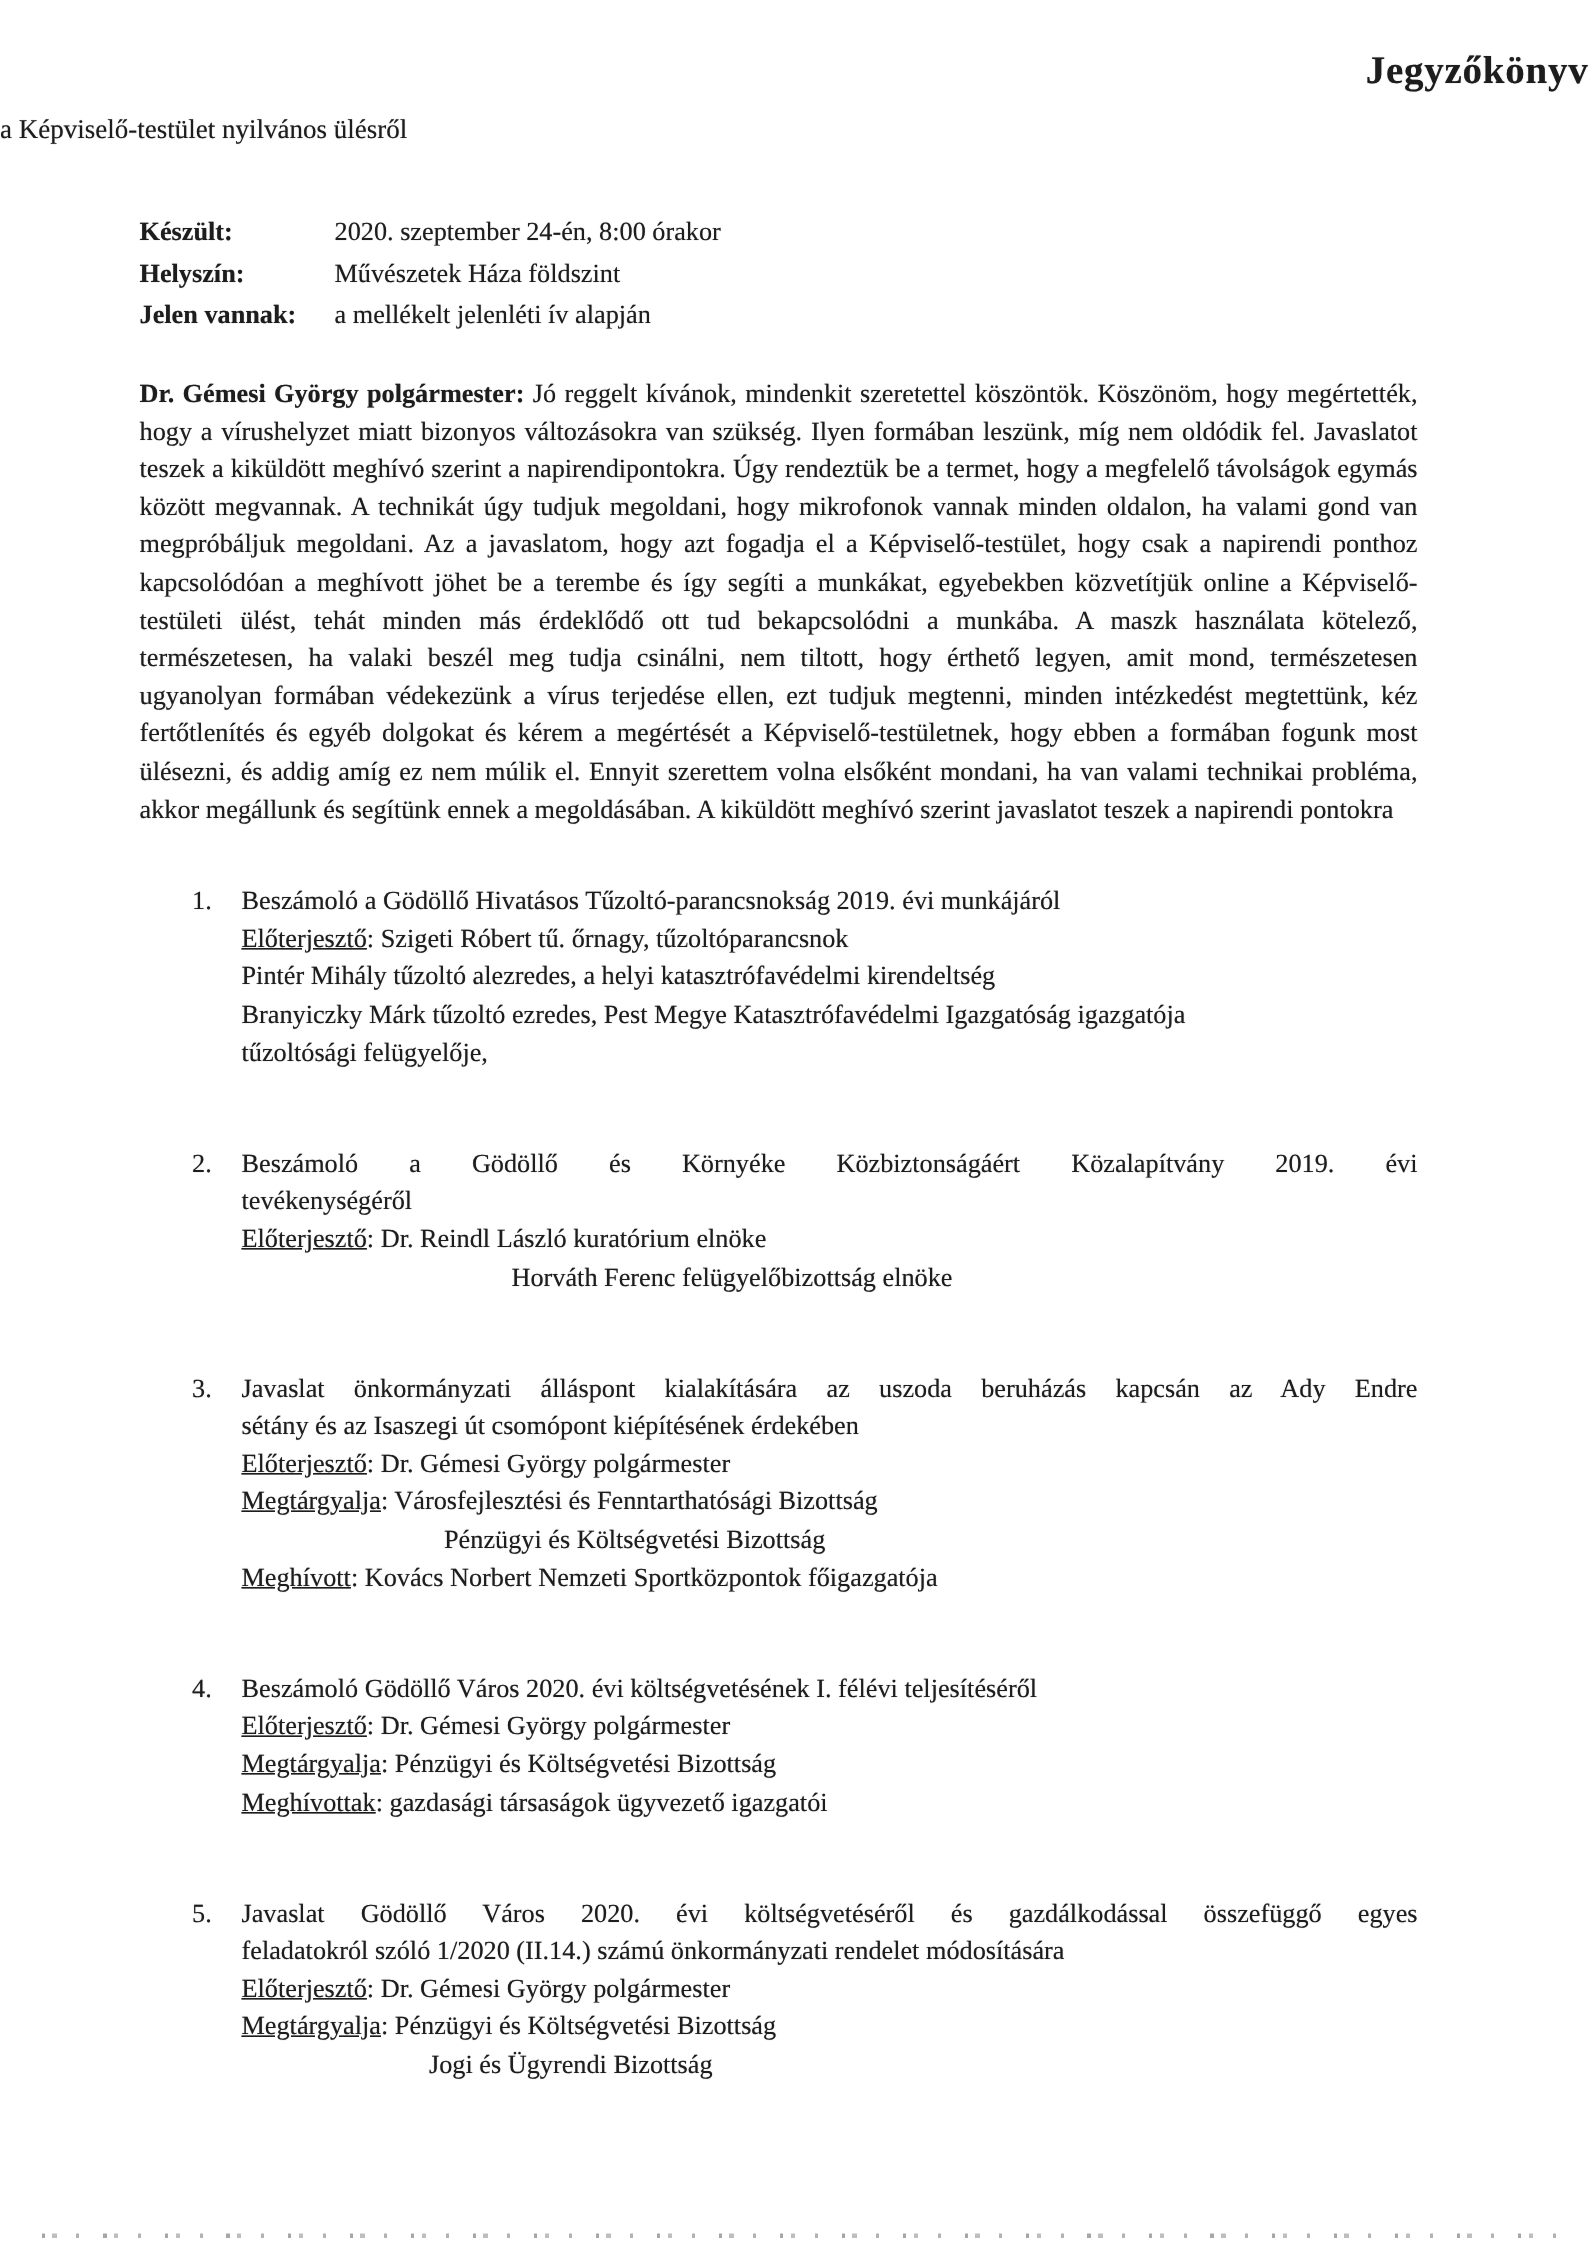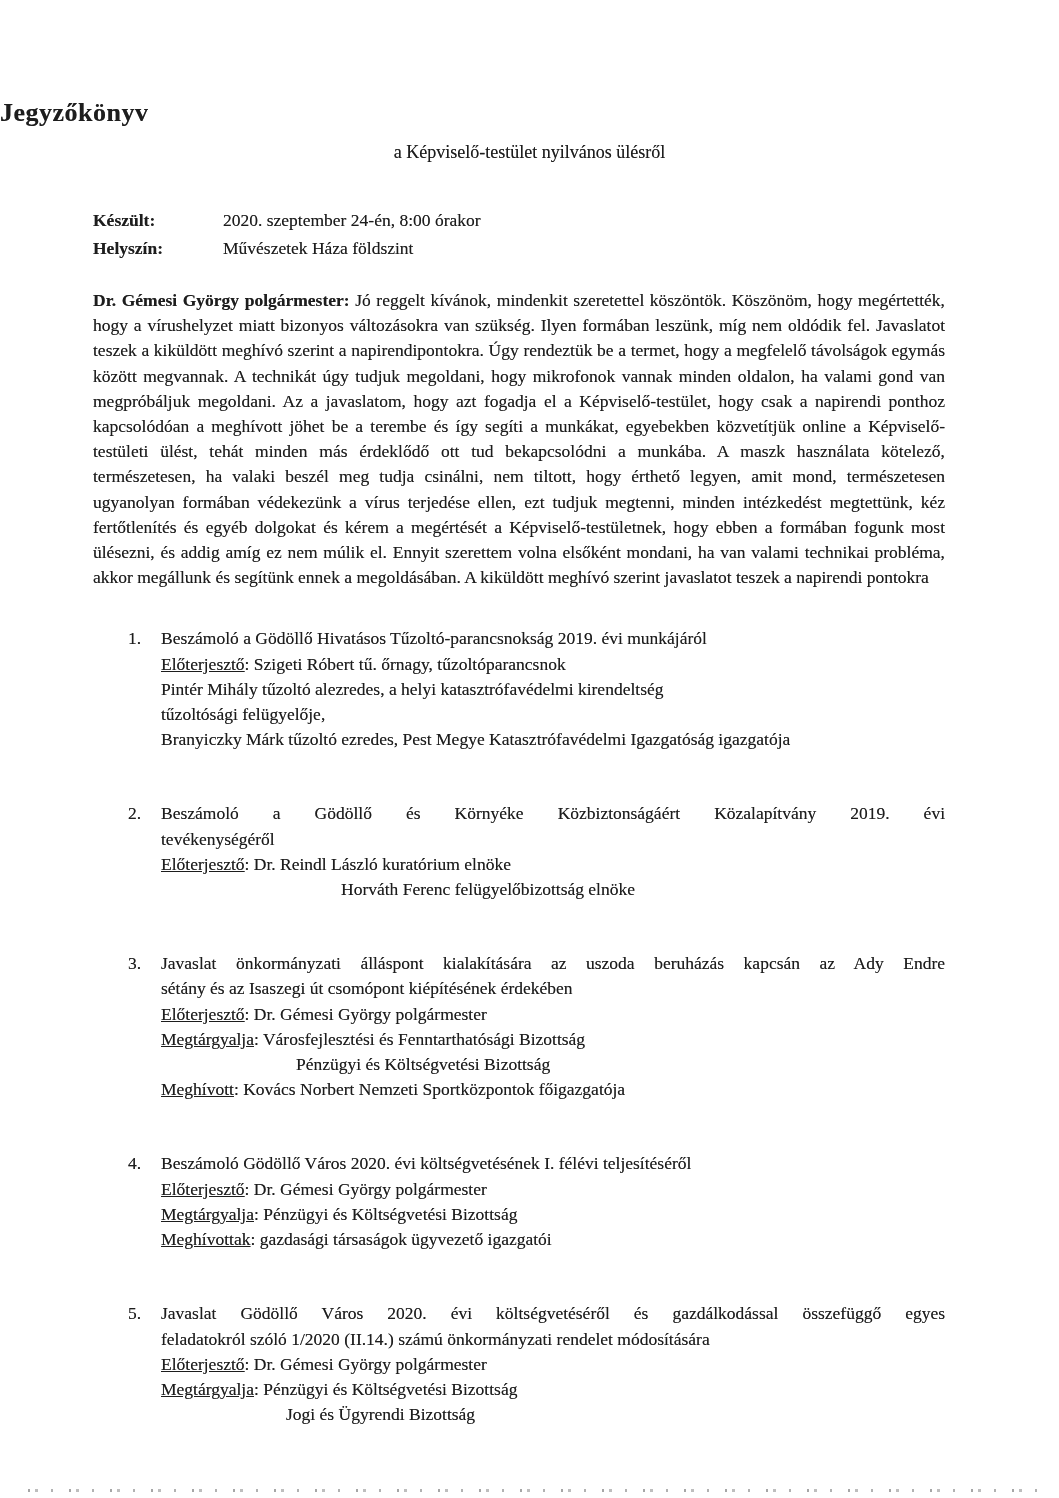--- a/index.html
+++ b/index.html
@@ -3,25 +3,25 @@
 <meta charset="utf-8">
 <style>
   html, body { margin:0; padding:0; background:#ffffff; }
   .page {
     width:1059px; height:1498px; background:#ffffff; position:relative;
     overflow:hidden; box-sizing:border-box;
     font-family:"Liberation Serif", serif; color:#1d1d1d;
     text-shadow: 0 0 0.6px rgba(20,20,20,0.55);
   }
   .doc-title {
-    margin:0; padding-top:98px; text-align:left;
+    margin:0; padding-top:32px; text-align:right;
     font-size:26px; font-weight:bold; letter-spacing:0.5px;
   }
   .doc-subtitle {
-    text-align:center; font-size:18px; margin-top:14px;
+    font-size:18px; margin-top:14px;
   }
   .meta-block { margin:44px 0 0 93px; font-size:17.5px; }
   .meta-row { line-height:27.5px; display:flex; }
   .meta-label { font-weight:bold; flex:0 0 130px; }
   .meta-value { }
   .speech {
     margin:26px 114px 17px 93px; font-size:17.5px; line-height:25.2px;
     text-align:justify;
   }
   .speaker { font-weight:bold; }
@@ -57,34 +57,38 @@
 
   <div class="meta-block">
     <div class="meta-row">
       <span class="meta-label">Készült:</span>
       <span class="meta-value">2020. szeptember 24-én, 8:00 órakor</span>
     </div>
     <div class="meta-row">
       <span class="meta-label">Helyszín:</span>
       <span class="meta-value">Művészetek Háza földszint</span>
     </div>
+    <div class="meta-row">
+      <span class="meta-label">Jelen vannak:</span>
+      <span class="meta-value">a mellékelt jelenléti ív alapján</span>
+    </div>
   </div>
 
   <p class="speech"><span class="speaker">Dr. Gémesi György polgármester:</span> <span>Jó reggelt kívánok, mindenkit szeretettel köszöntök. Köszönöm, hogy megértették, hogy a vírushelyzet miatt bizonyos változásokra van szükség. Ilyen formában leszünk, míg nem oldódik fel. Javaslatot teszek a kiküldött meghívó szerint a napirendipontokra. Úgy rendeztük be a termet, hogy a megfelelő távolságok egymás között megvannak. A technikát úgy tudjuk megoldani, hogy mikrofonok vannak minden oldalon, ha valami gond van megpróbáljuk megoldani. Az a javaslatom, hogy azt fogadja el a Képviselő-testület, hogy csak a napirendi ponthoz kapcsolódóan a meghívott jöhet be a terembe és így segíti a munkákat, egyebekben közvetítjük online a Képviselő-testületi ülést, tehát minden más érdeklődő ott tud bekapcsolódni a munkába. A maszk használata kötelező, természetesen, ha valaki beszél meg tudja csinálni, nem tiltott, hogy érthető legyen, amit mond, természetesen ugyanolyan formában védekezünk a vírus terjedése ellen, ezt tudjuk megtenni, minden intézkedést megtettünk, kéz fertőtlenítés és egyéb dolgokat és kérem a megértését a Képviselő-testületnek, hogy ebben a formában fogunk most ülésezni, és addig amíg ez nem múlik el. Ennyit szerettem volna elsőként mondani, ha van valami technikai probléma, akkor megállunk és segítünk ennek a megoldásában. A kiküldött meghívó szerint javaslatot teszek a napirendi pontokra</span></p>
 
   <div class="agenda">
 
     <div class="agenda-item">
       <span class="item-num">1.</span>
       <div class="item-body">
         <div class="title-line">Beszámoló a Gödöllő Hivatásos Tűzoltó-parancsnokság 2019. évi munkájáról</div>
         <div class="detail-line"><span class="d-label">Előterjesztő</span><span>: Szigeti Róbert tű. őrnagy, tűzoltóparancsnok</span></div>
         <div class="detail-line"><span>Pintér Mihály tűzoltó alezredes, a helyi katasztrófavédelmi kirendeltség</span></div>
+        <div class="detail-line"><span>Branyiczky Márk tűzoltó ezredes, Pest Megye Katasztrófavédelmi Igazgatóság igazgatója</span></div>
         <div class="detail-line"><span>tűzoltósági felügyelője,</span></div>
-        <div class="detail-line"><span>Branyiczky Márk tűzoltó ezredes, Pest Megye Katasztrófavédelmi Igazgatóság igazgatója</span></div>
       </div>
     </div>
 
     <div class="agenda-item">
       <span class="item-num">2.</span>
       <div class="item-body">
         <div class="title-line spread">Beszámoló a Gödöllő és Környéke Közbiztonságáért Közalapítvány 2019. évi</div>
         <div class="title-line">tevékenységéről</div>
         <div class="detail-line"><span class="d-label">Előterjesztő</span><span>: Dr. Reindl László kuratórium elnöke</span></div>
         <div class="detail-line ind-180"><span>Horváth Ferenc felügyelőbizottság elnöke</span></div>

